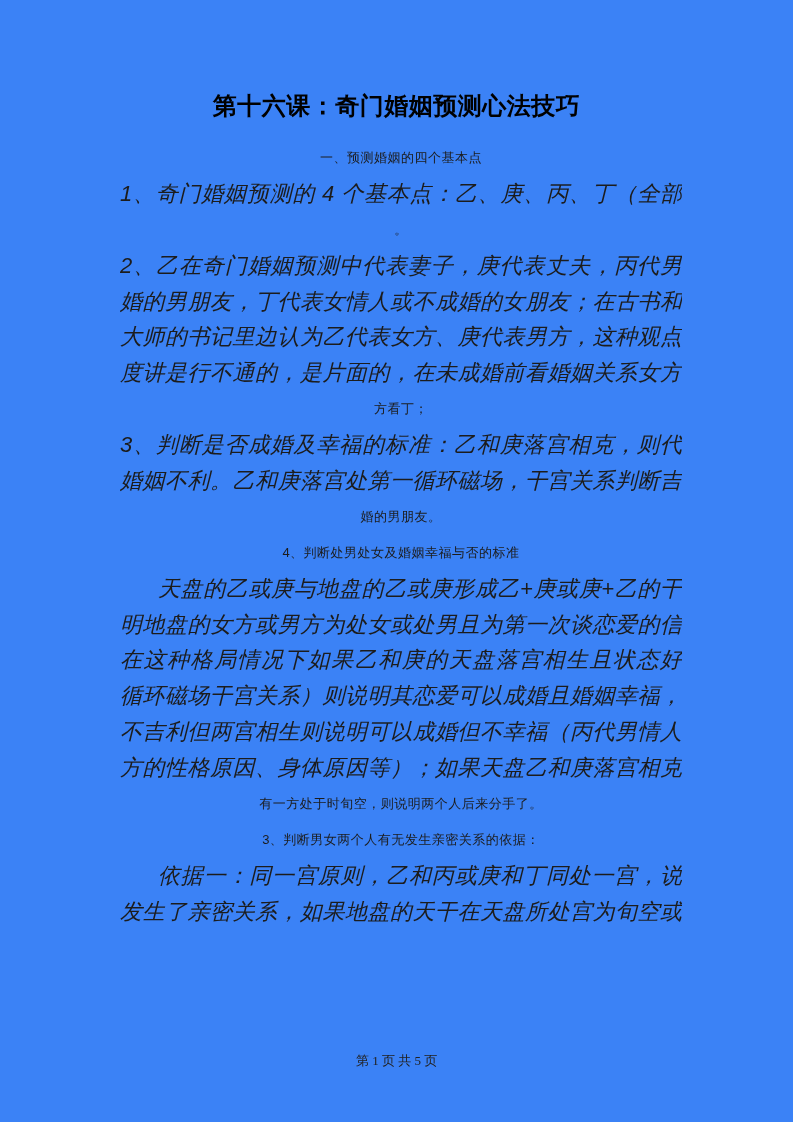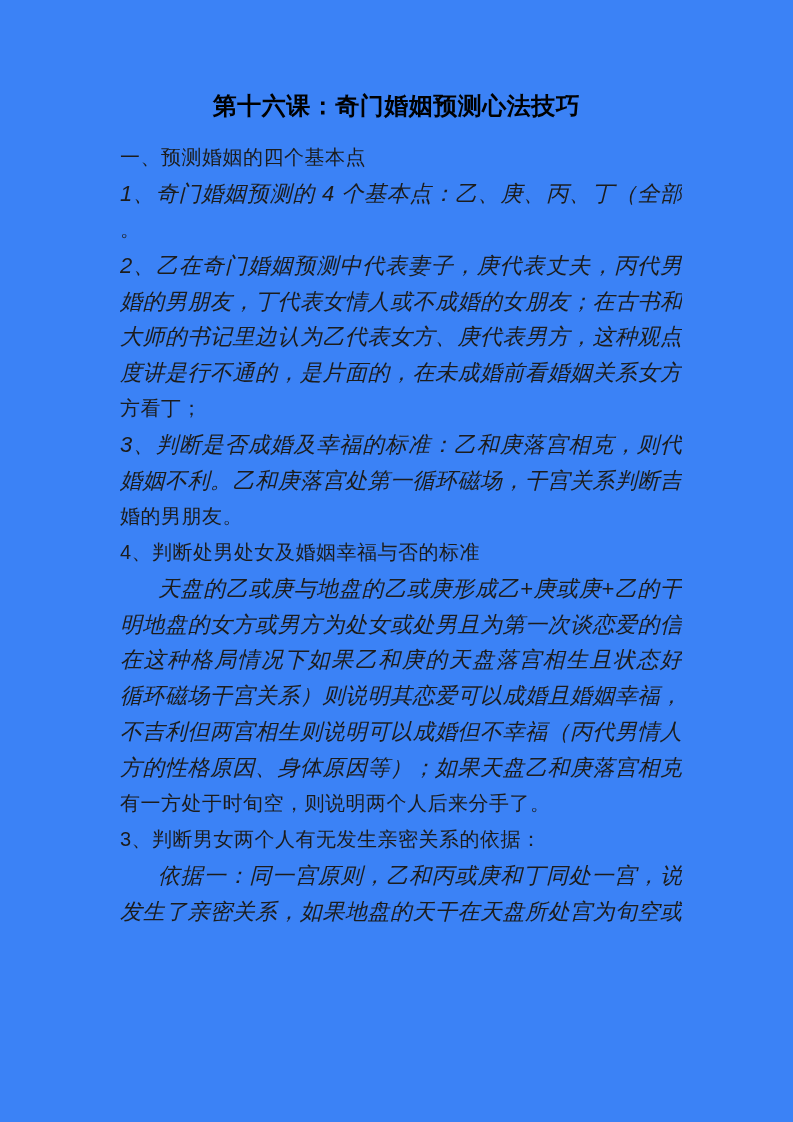--- a/index.html
+++ b/index.html
@@ -33,24 +33,25 @@
     position: absolute;
     top: 140px;
     left: 120px;
     width: 562px;
   }
   .line {
     width: 100%;
     box-sizing: border-box;
     height: 35.9px;
     line-height: 35.9px;
-    font-size: 20px;
+    font-size: 13px;
     letter-spacing: 0.5px;
     white-space: nowrap;
     overflow: hidden;
+    text-align: center;
   }
   .line.j {
     font-size: 22px;
     letter-spacing: 0;
     white-space: normal;
     text-align: justify;
     text-align-last: justify;
     font-style: italic;
   }
   .line.ind {
@@ -92,13 +93,14 @@
       <div class="line j">在这种格局情况下如果乙和庚的天盘落宫相生且状态好（针对第一</div>
       <div class="line j">循环磁场干宫关系）则说明其恋爱可以成婚且婚姻幸福，如果状态</div>
       <div class="line j">不吉利但两宫相生则说明可以成婚但不幸福（丙代男情人或不成</div>
       <div class="line j">方的性格原因、身体原因等）；如果天盘乙和庚落宫相克且乙和庚</div>
       <div class="line">有一方处于时旬空，则说明两个人后来分手了。</div>
       <div class="line">3、判断男女两个人有无发生亲密关系的依据：</div>
       <div class="line j ind">依据一：同一宫原则，乙和丙或庚和丁同处一宫，说明两个人</div>
       <div class="line j">发生了亲密关系，如果地盘的天干在天盘所处宫为旬空或相克关系，</div>
     </div>
 
+  <div class="doc-footer">第 1 页 共 5 页</div>
 </div>
 
 </body></html>

